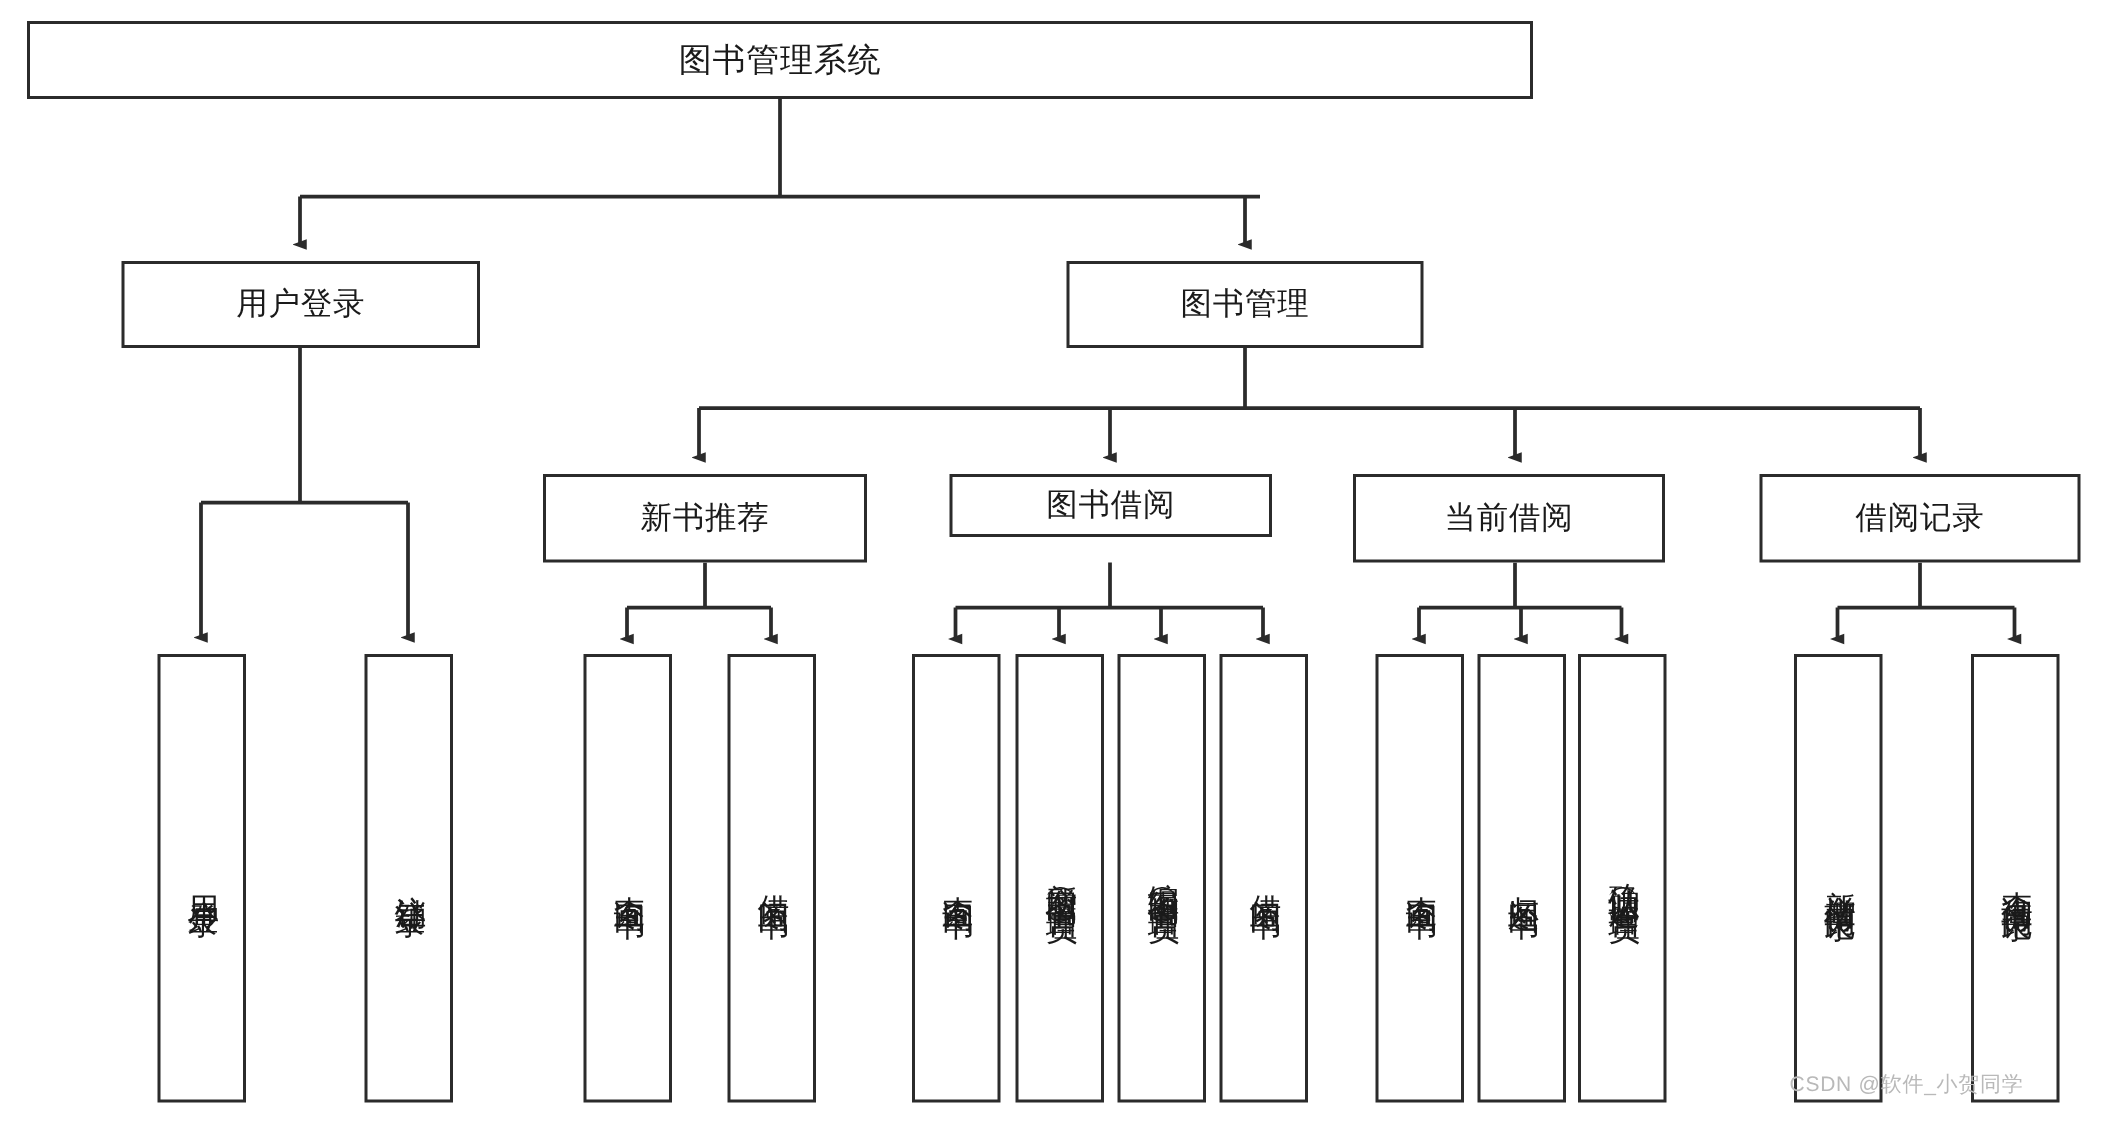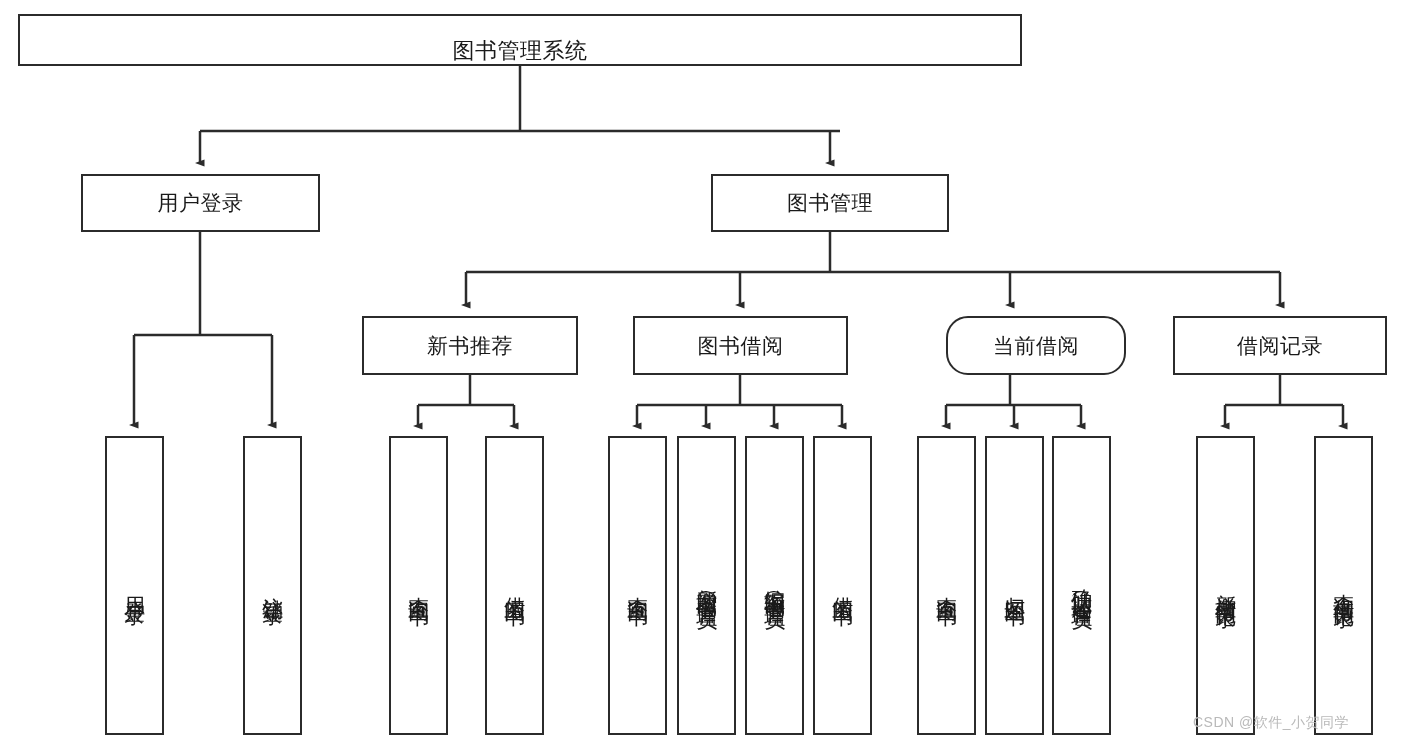--- a/index.html
+++ b/index.html
@@ -116,38 +116,38 @@
       <path d="M 1014 405 L 1014 426" marker-end="url(#arrow)"></path>
       <path d="M 1081 405 L 1081 426" marker-end="url(#arrow)"></path>
 
       <path d="M 1280 375 L 1280 405"></path>
       <path d="M 1225 405 L 1343 405"></path>
       <path d="M 1225 405 L 1225 426" marker-end="url(#arrow)"></path>
       <path d="M 1343 405 L 1343 426" marker-end="url(#arrow)"></path>
     </g>
   </svg>
 
-  <div class="node horiz root" style="left:18px; top:14px; width:1004px; height:52px;align-items:flex-end;">
+  <div class="node horiz root" style="left:18px; top:14px; width:1004px; height:52px;">
     <span>图书管理系统</span>
   </div>
 
   <div class="node horiz" style="left:81px; top:174px; width:239px; height:58px;">
     <span>用户登录</span>
   </div>
   <div class="node horiz" style="left:362px; top:316px; width:216px; height:59px;">
     <span>新书推荐</span>
   </div>
 
   <div class="node horiz" style="left:711px; top:174px; width:238px; height:58px;">
     <span>图书管理</span>
   </div>
-  <div class="node horiz" style="left:633px; top:316px; width:215px; height:59px;">
+  <div class="node horiz" style="left:633px; top:316px; width:215px; height:42px;">
     <span>图书借阅</span>
   </div>
-  <div class="node horiz" style="left:946px; top:316px; width:180px; height:59px;border-radius:22px;">
+  <div class="node horiz" style="left:902px; top:316px; width:208px; height:59px;">
     <span>当前借阅</span>
   </div>
   <div class="node horiz" style="left:1173px; top:316px; width:214px; height:59px;align-items:center;">
     <span>借阅记录</span>
   </div>
 
   <div class="node vert" style="left:105px; top:436px; width:59px; height:299px;">
     <span class="vlabel">用户登录</span>
   </div>
   <div class="node vert" style="left:243px; top:436px; width:59px; height:299px;">

